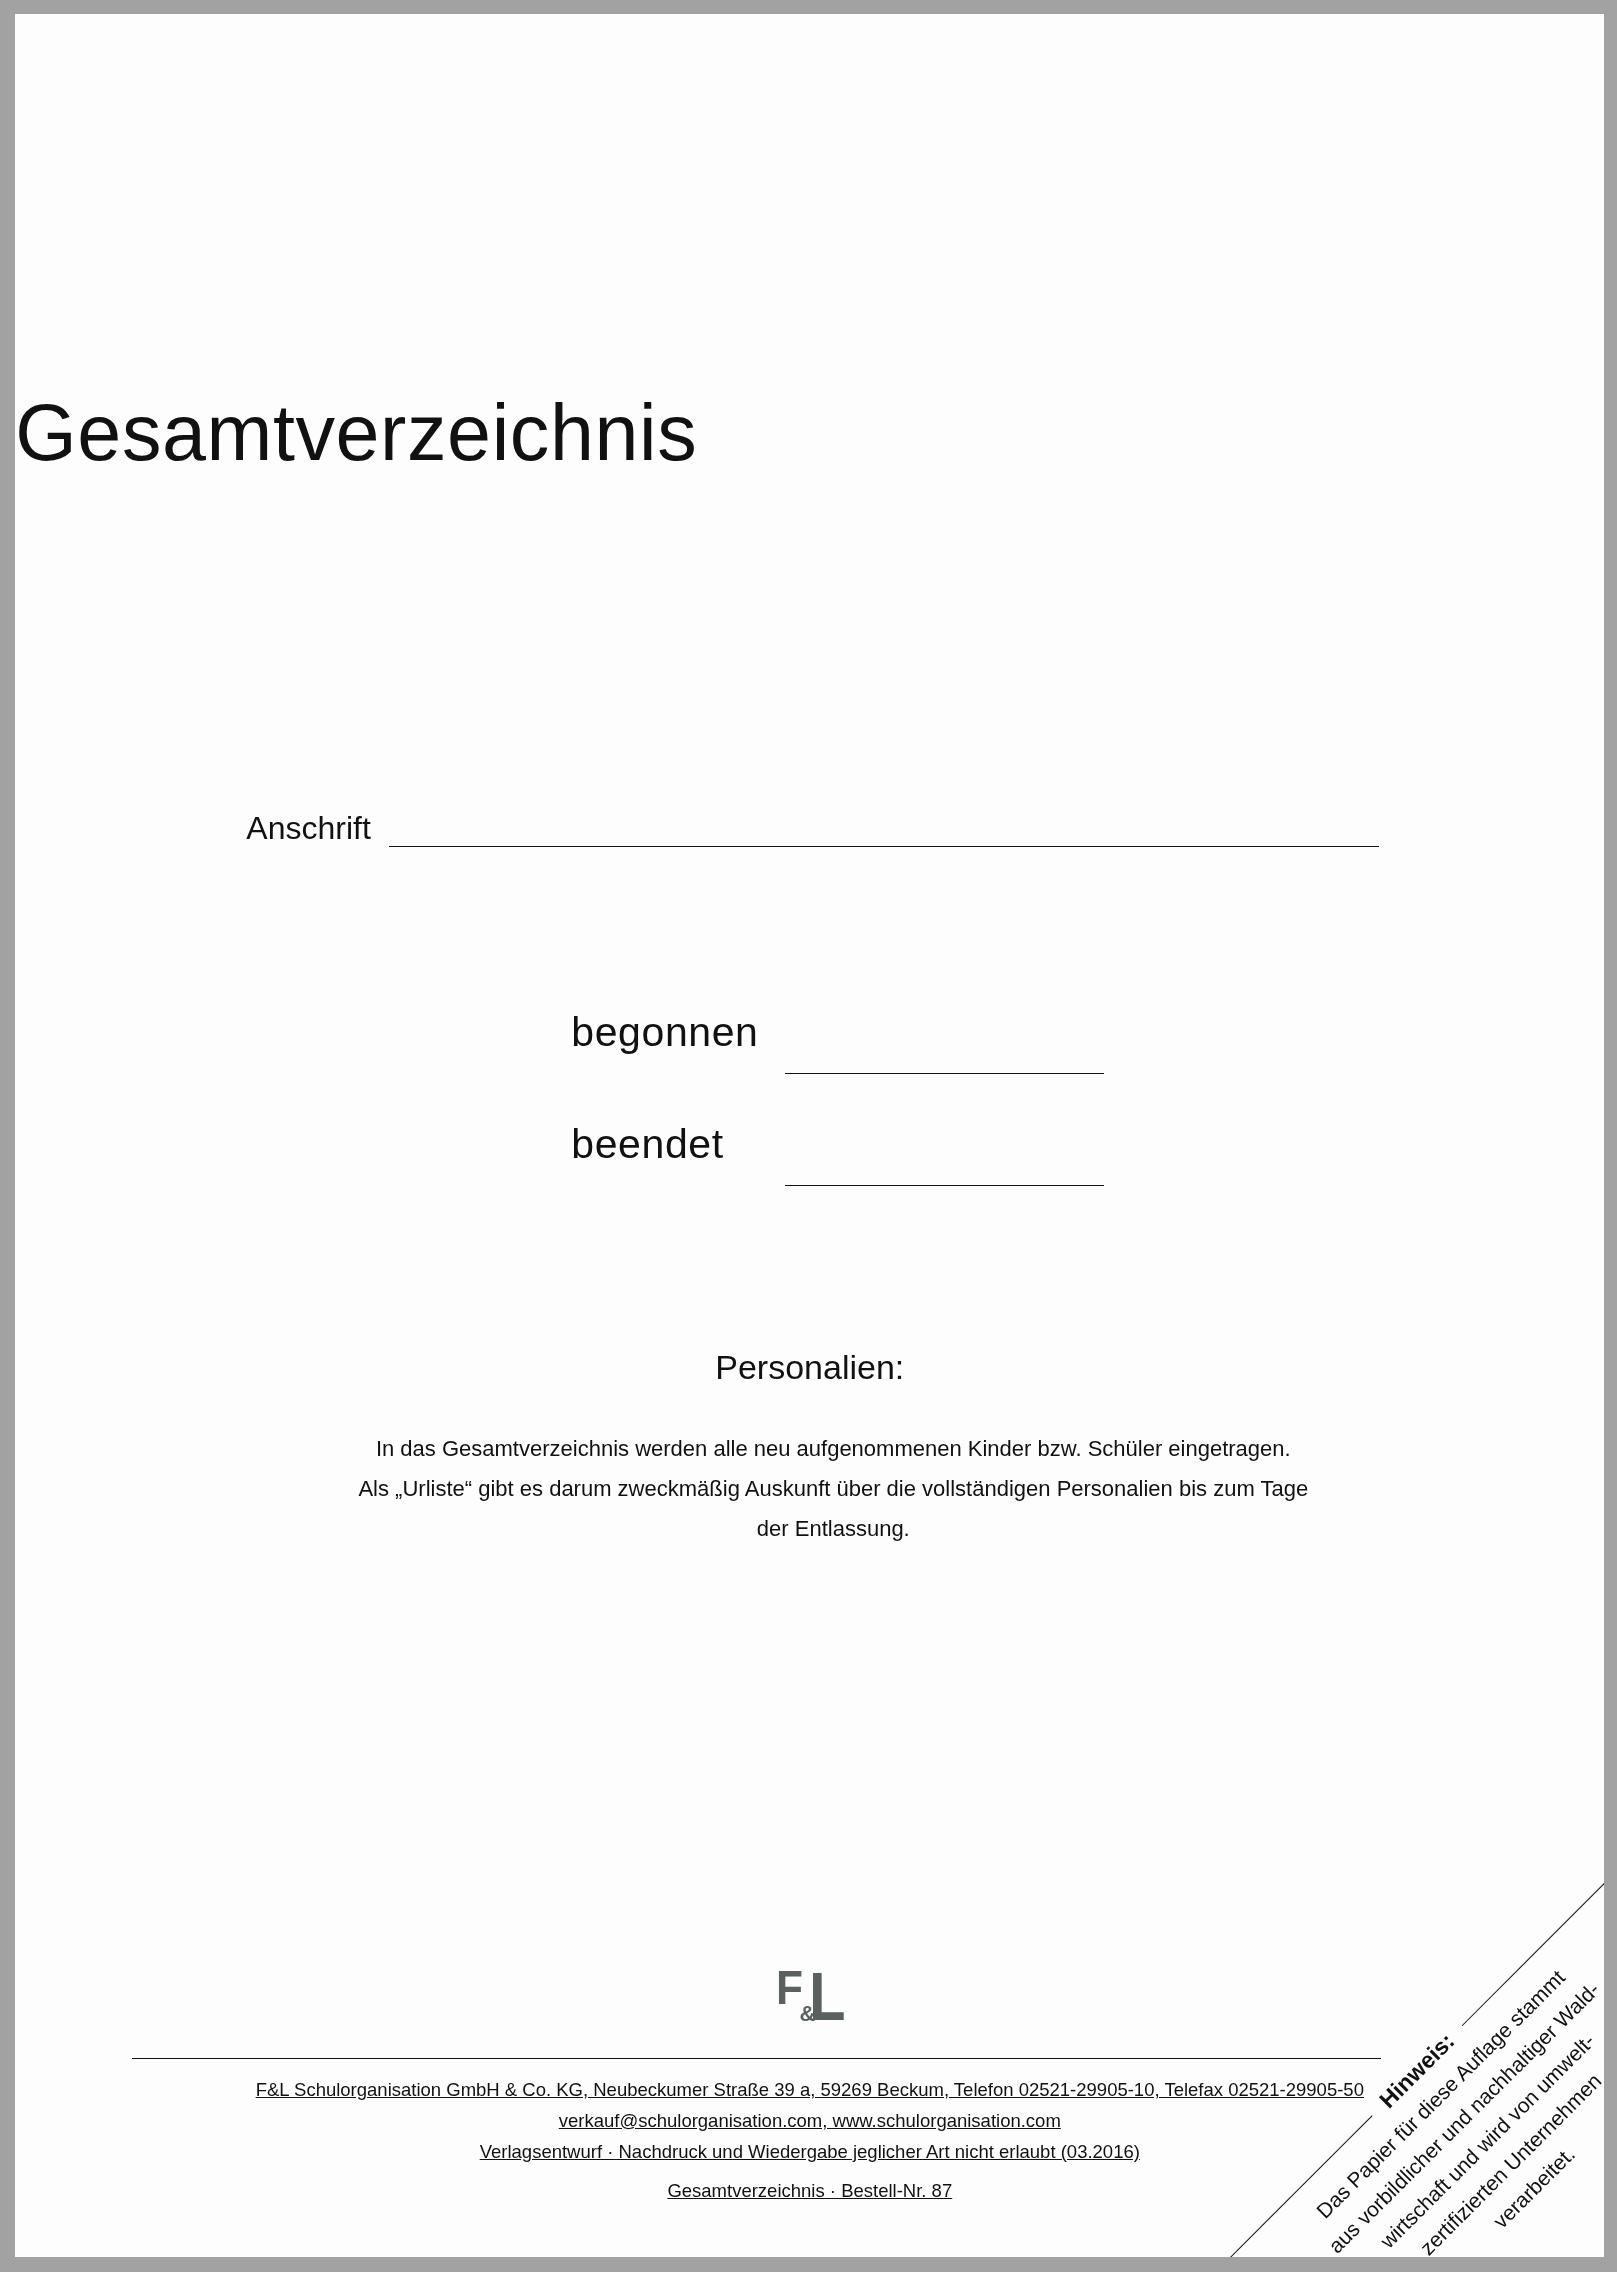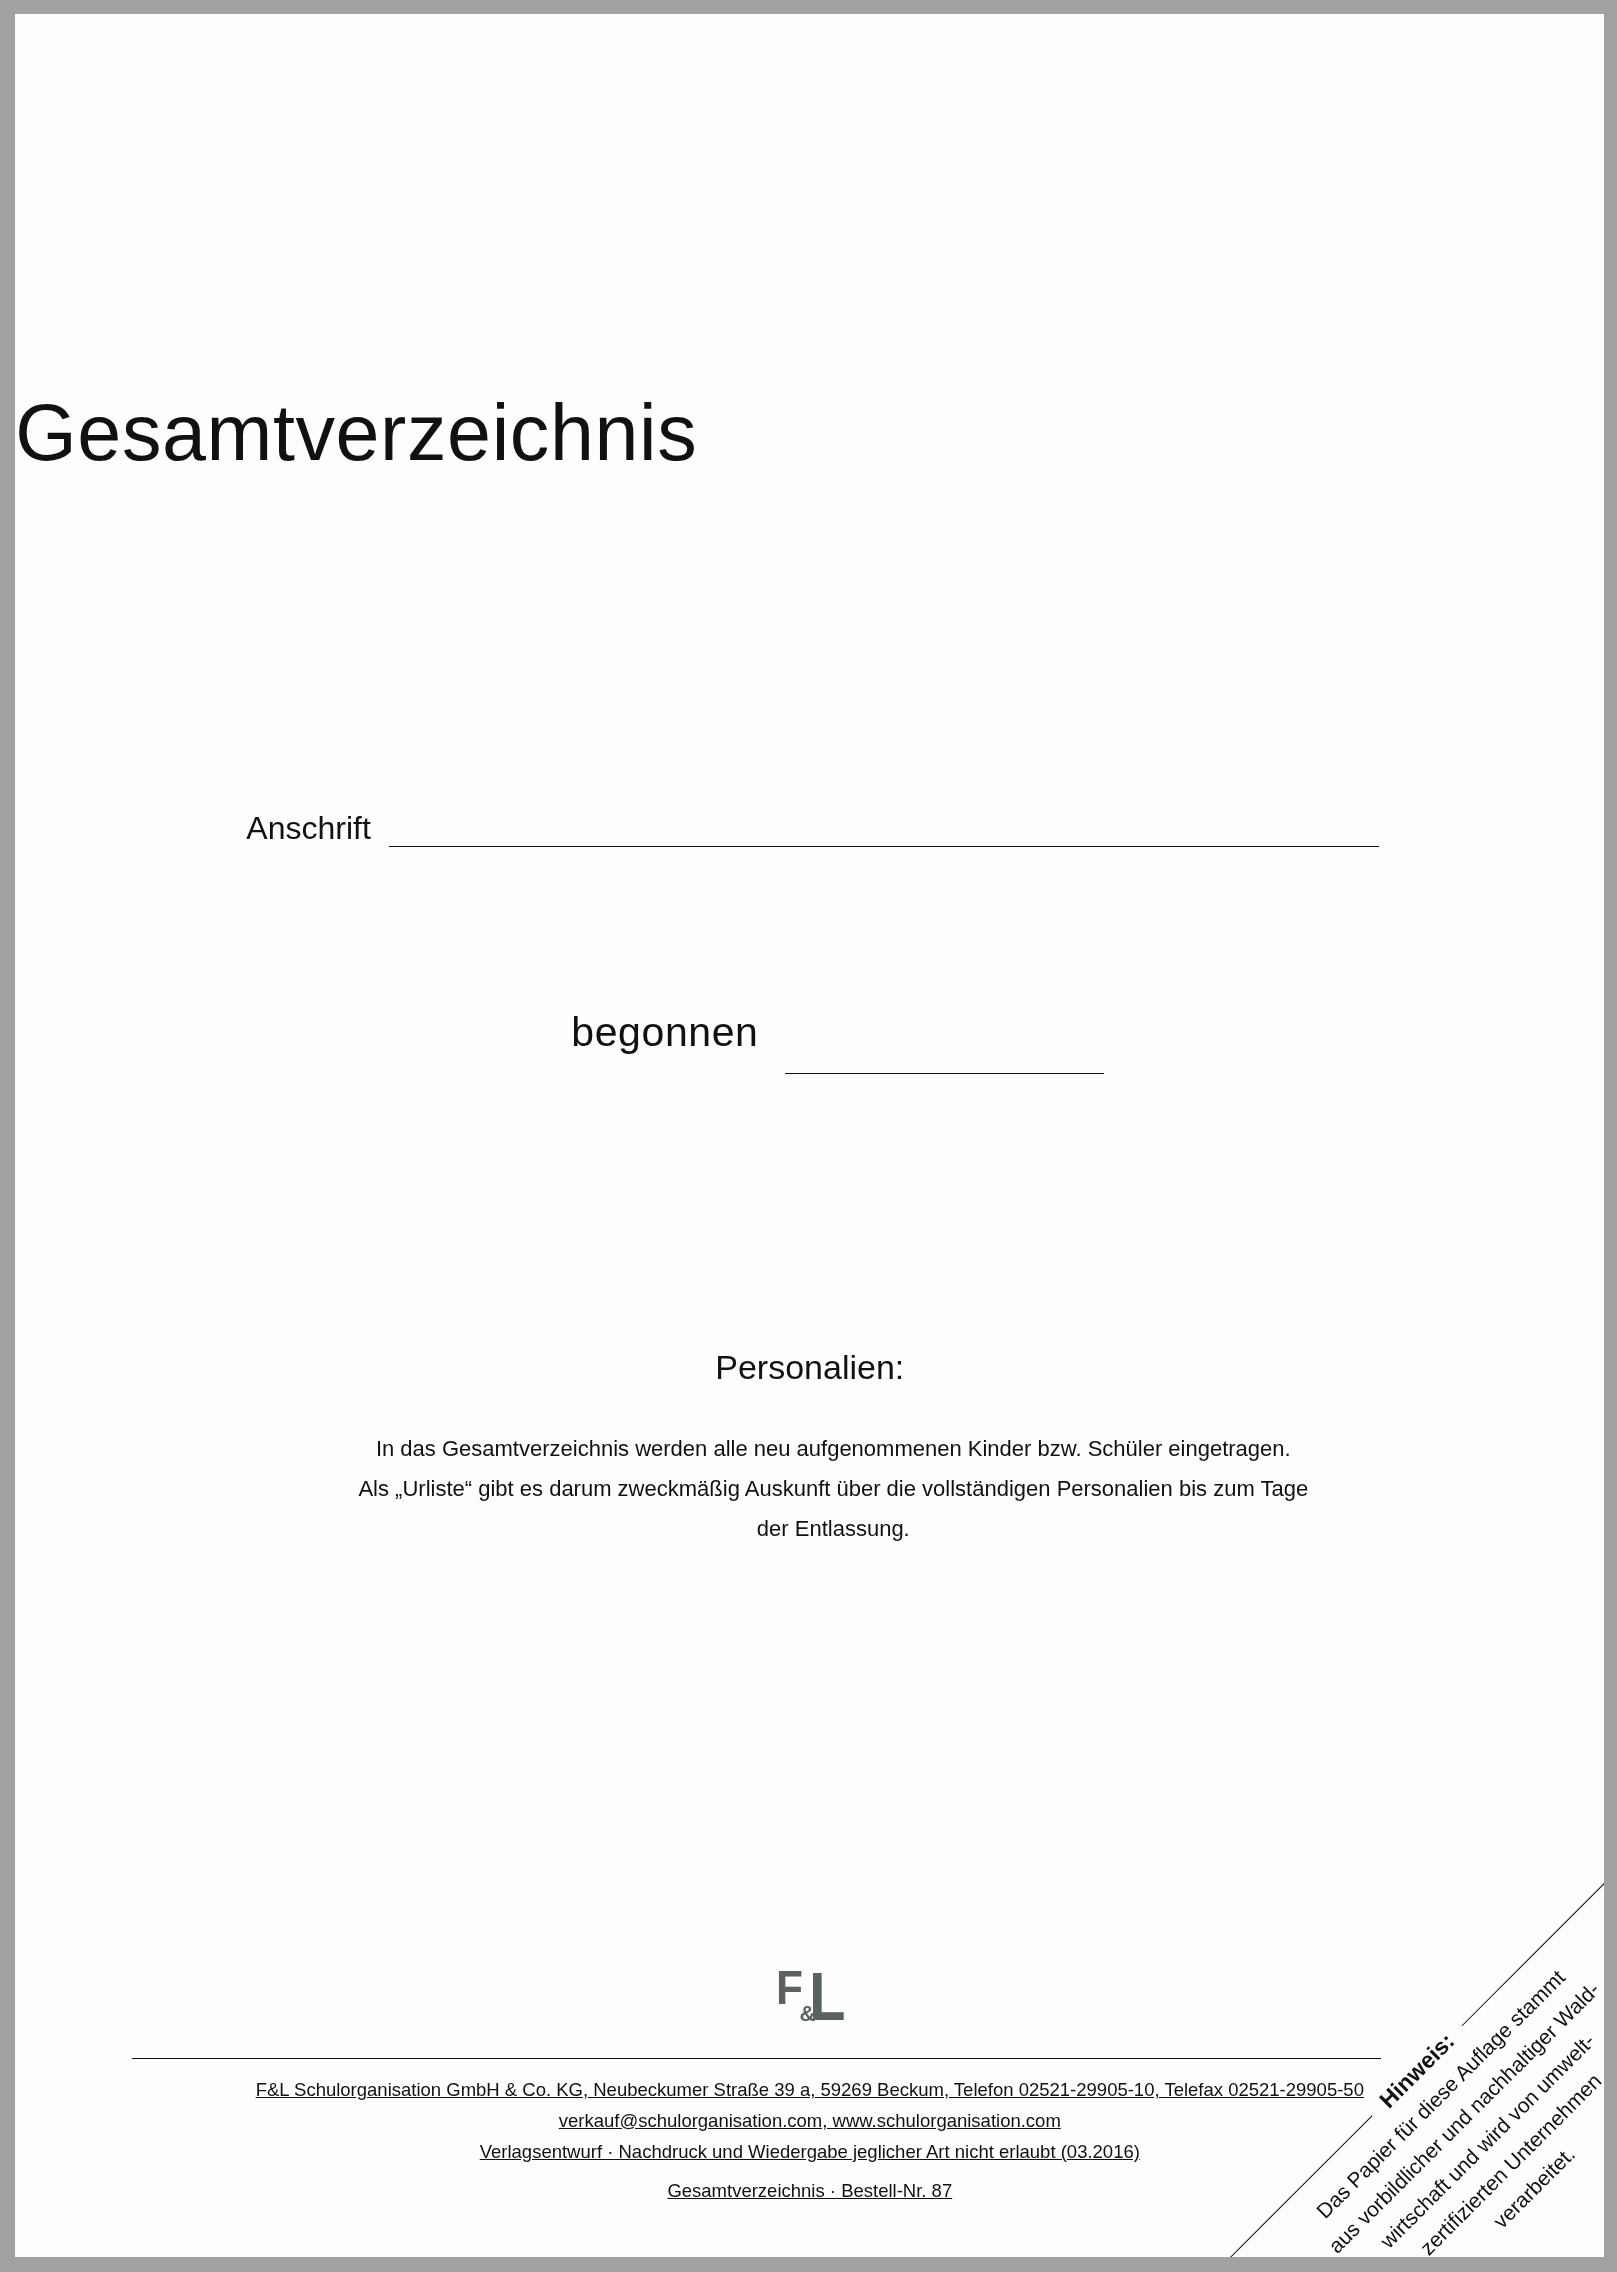--- a/index.html
+++ b/index.html
@@ -114,20 +114,24 @@
   <div class="field-row row-address">
     <span class="field-label">Anschrift</span>
     <span class="fill-line"></span>
   </div>
 
   <div class="date-row row-started">
     <span class="date-label">begonnen</span>
     <span class="date-line"></span>
   </div>
 
+  <div class="date-row row-ended">
+    <span class="date-label">beendet</span>
+    <span class="date-line"></span>
+  </div>
 
   <div class="remarks-heading">Personalien:</div>
 
   <div class="remarks-text">
     <div class="remarks-line">In das Gesamtverzeichnis werden alle neu aufgenommenen Kinder bzw. Schüler eingetragen.</div>
     <div class="remarks-line">Als „Urliste“ gibt es darum zweckmäßig Auskunft über die vollständigen Personalien bis zum Tage</div>
     <div class="remarks-line">der Entlassung.</div>
   </div>
 
   <div class="logo">

